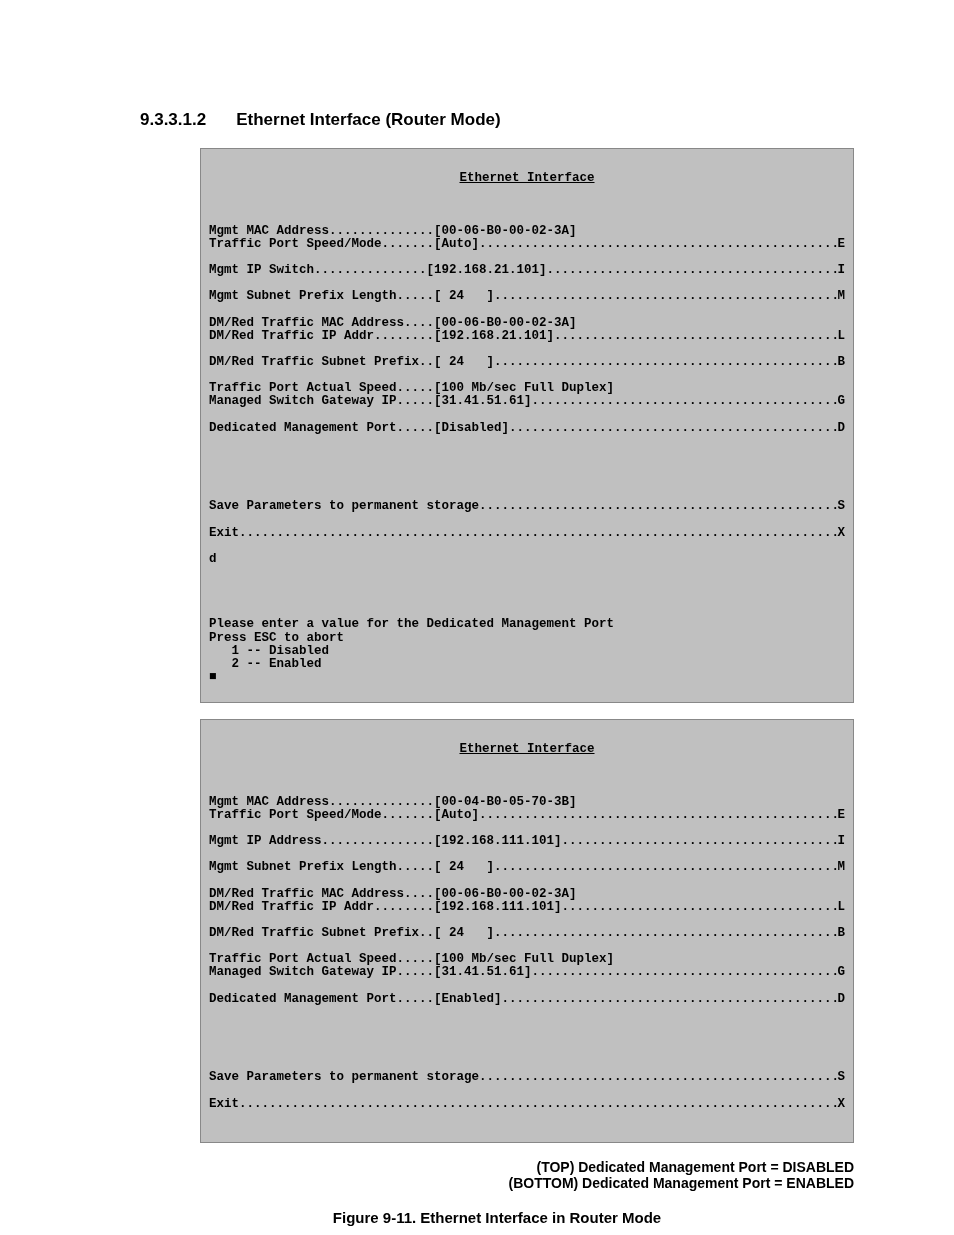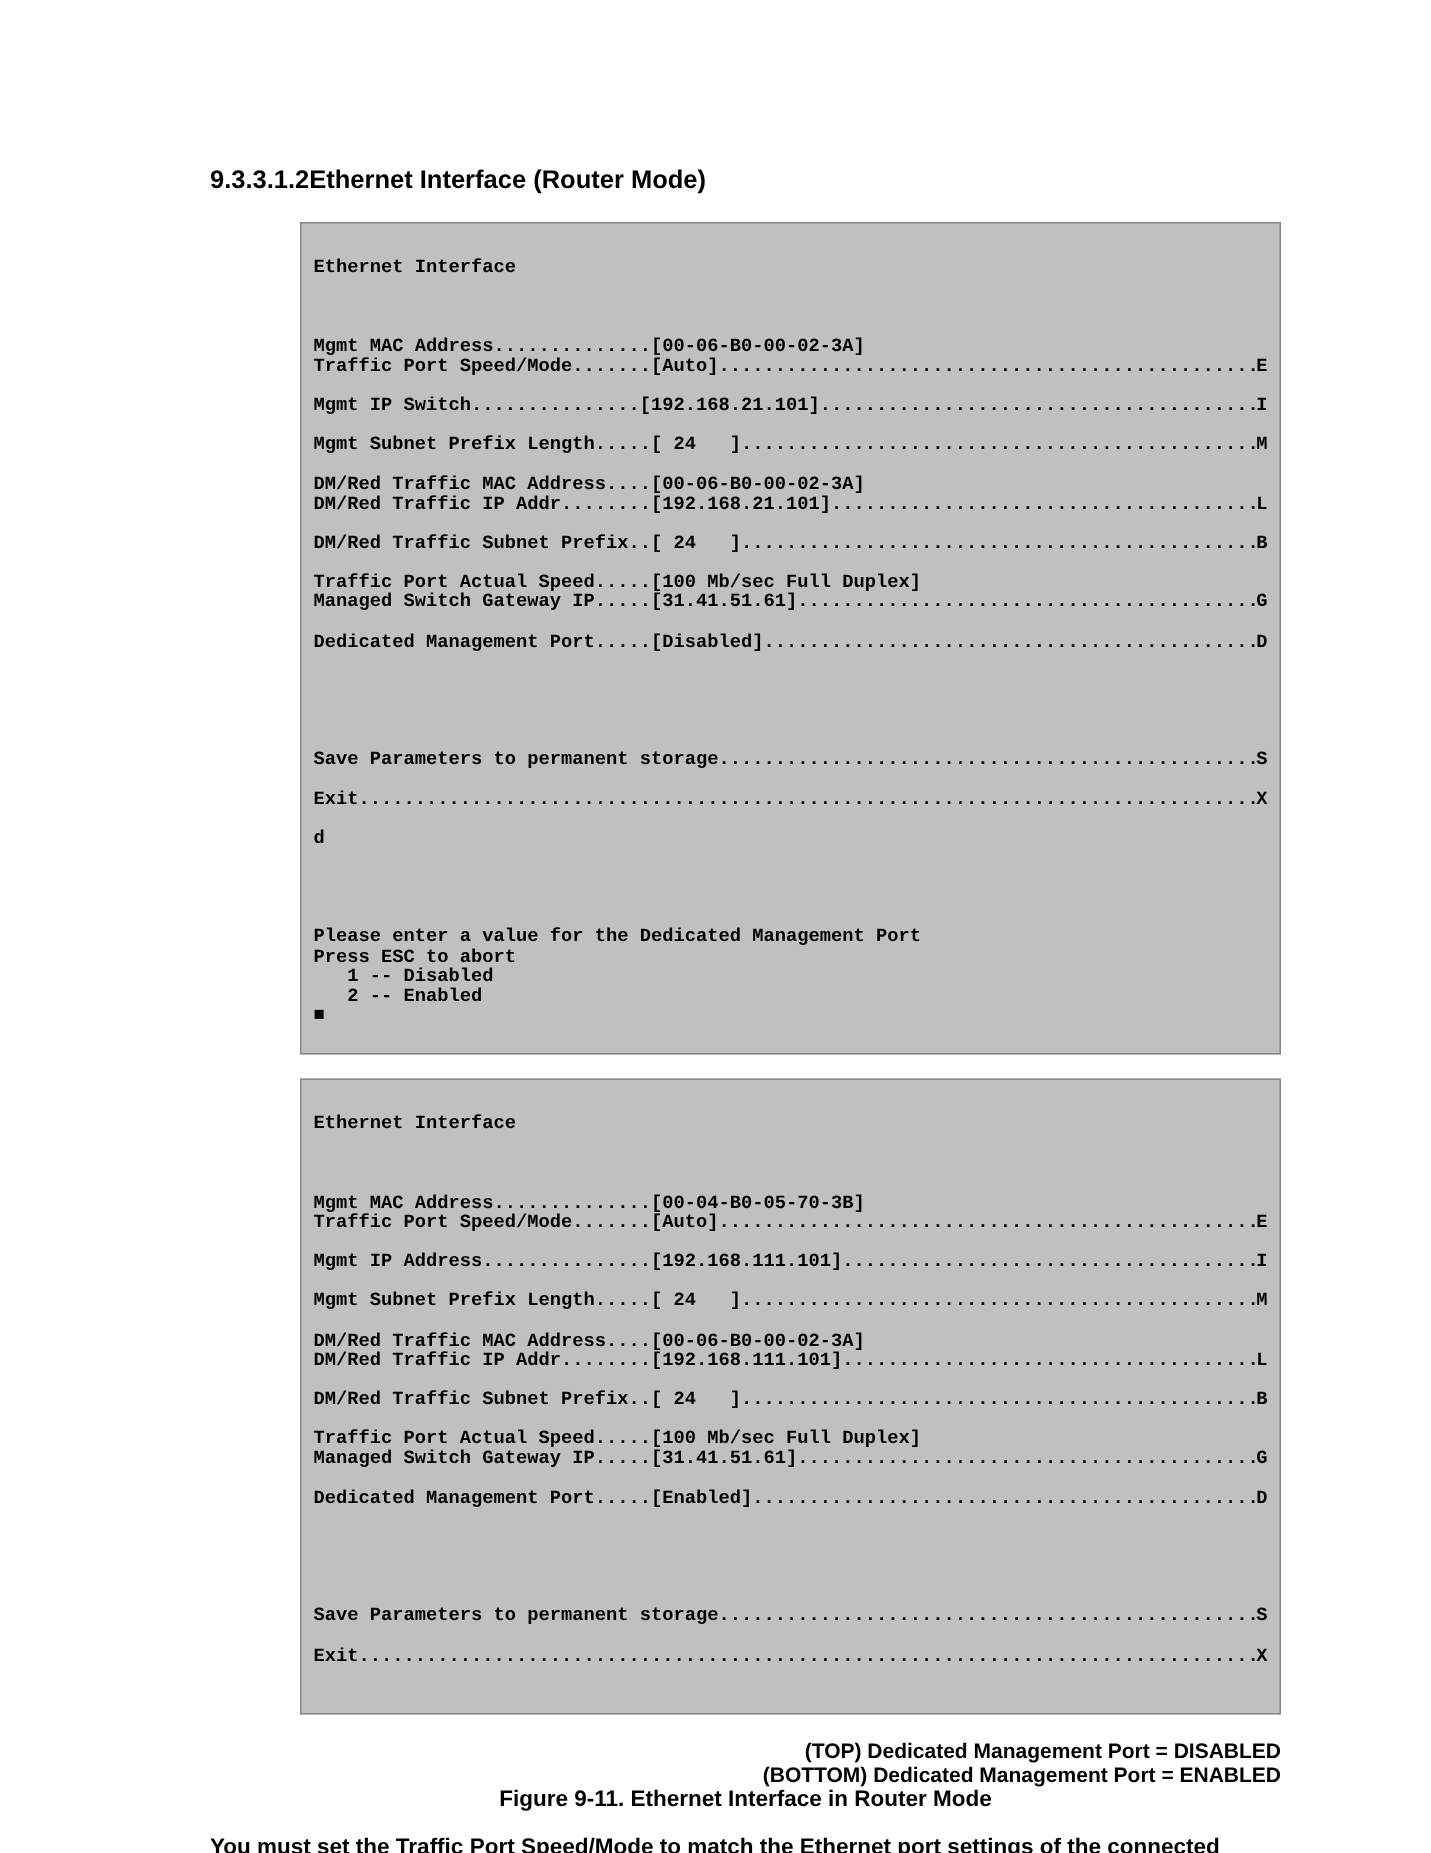--- a/index.html
+++ b/index.html
@@ -10,50 +10,50 @@
     margin: 0;
     padding: 40px 100px 60px 140px;
     width: 954px;
     box-sizing: border-box;
   }
   .section-heading {
     font-size: 17px;
     font-weight: bold;
     margin: 70px 0 18px 0;
   }
-  .section-num { display:inline-block; }
+  .section-num { display:inline-block; margin-right: 30px; }
   .terminal {
     background: #c0c0c0;
     border: 1px solid #888;
     font-family: "Courier New", monospace;
     font-size: 12.5px;
     font-weight: bold;
     line-height: 1.05;
     white-space: pre;
     padding: 10px 8px 18px 8px;
     margin: 0 0 16px 60px;
     overflow: hidden;
   }
-  .terminal .title { text-align:left; display:block; }
+  .terminal .title { text-align:center; display:block;text-decoration:underline; }
   .dotline { display:flex;font-family:Liberation Mono, monospace; }
   .dotline .lbl { flex:0 0 auto; }
   .dotline .fill { flex:1 1 auto; overflow:hidden; letter-spacing:0; }
   .dotline .fill::after { content:"................................................................................................................."; }
   .dotline .tail { flex:0 0 auto; }
   .captions {
     text-align: right;
     font-weight: bold;
     font-size: 14px;
     margin: 8px 0 0 0;
   }
   .fig-title {
     text-align: center;
     font-weight: bold;
     font-size: 15px;
-    margin: 0 0 14px 0;
+    margin: 18px 0 14px 0;
   }
   .note-row { display:flex; align-items:flex-start; }
   .note-text { flex:1 1 auto; font-weight:bold; font-size:15px; line-height:1.35; }
   .note-text p { margin: 0 0 14px 0; }
 </style>
 </head>
 <body>
 
 <div class="section-heading">
   <span class="section-num">9.3.3.1.2</span><span>Ethernet Interface (Router Mode)</span>

